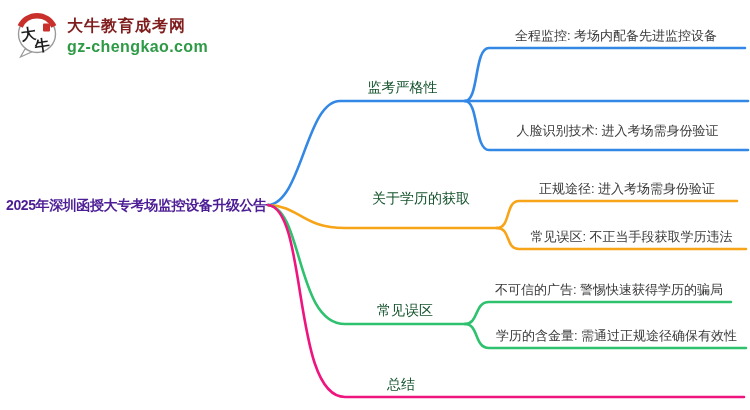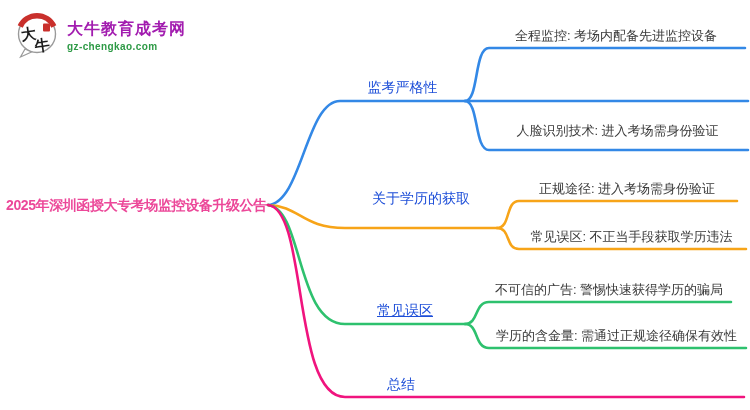--- a/index.html
+++ b/index.html
@@ -9,36 +9,36 @@
     font-family:"Liberation Sans","DejaVu Sans",sans-serif;
     color:#3c3c3c;
   }
   .stage{position:absolute;inset:0;width:750px;height:410px;}
   svg.links{position:absolute;left:0;top:0;}
   svg.links path{fill:none;stroke-linecap:round;stroke-linejoin:round;}
 
   
   .logo{position:absolute;left:14px;top:12px;display:flex;align-items:center;gap:7px;}
   .logo-txt{display:flex;flex-direction:column;line-height:1.1;}
-  .logo-name{font-size:16px;font-weight:700;color:#a21caf;letter-spacing:1px;}
-  .logo-domain{font-size:10px;font-weight:700;color:#2e9a46;letter-spacing:.4px;margin-top:3px;}
+  .logo-name{font-size:16px;font-weight:700;color:#7f1d1d;letter-spacing:1px;}
+  .logo-domain{font-size:16px;font-weight:700;color:#2e9a46;letter-spacing:.4px;margin-top:3px;}
 
   
   .node{position:absolute;white-space:nowrap;text-align:center;}
   .root-node{
     left:6px;top:194px;width:262px;height:22px;line-height:22px;
-    font-size:14px;font-weight:700;color:#ec4899;letter-spacing:-0.4px;text-align:left;
+    font-size:14px;font-weight:700;color:#4c1d95;letter-spacing:-0.4px;text-align:left;
   }
-  .branch-label{font-size:14px;line-height:20px;color:#1d4ed8;}
+  .branch-label{font-size:14px;line-height:20px;color:#14532d;}
   .child-label{font-size:13px;line-height:18px;color:#3a3a3a;}
 
   
   .b1{left:340px;top:77px;width:125px;}
   .b2{left:345px;top:188px;width:152px;}
-  .b3{left:345px;top:300px;width:120px;text-decoration:underline;}
+  .b3{left:345px;top:300px;width:120px;}
   .b4{left:345px;top:374px;width:112px;}
 
   
   .b1c1{left:487px;top:27px;width:258px;}
   .b1c2{left:487px;top:80px;width:261px;margin-top:42px;}
   .b1c3{left:487px;top:129px;width:261px;}
   .b2c1{left:517px;top:180px;width:220px;}
   .b2c2{left:517px;top:228px;width:229px;}
   .b3c1{left:487px;top:281px;width:244px;}
   .b3c2{left:487px;top:327px;width:259px;}

